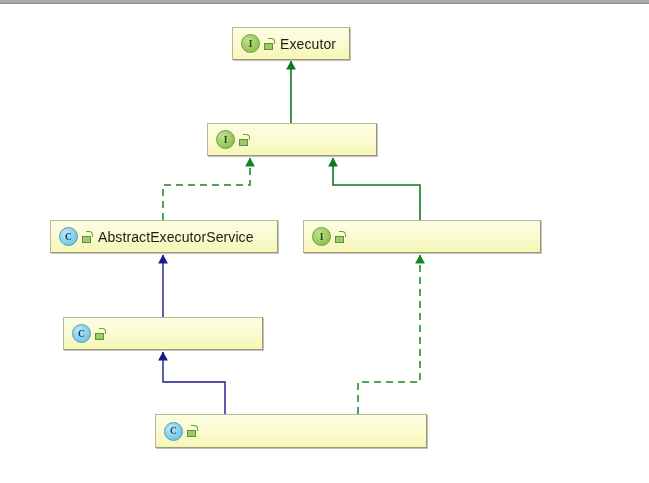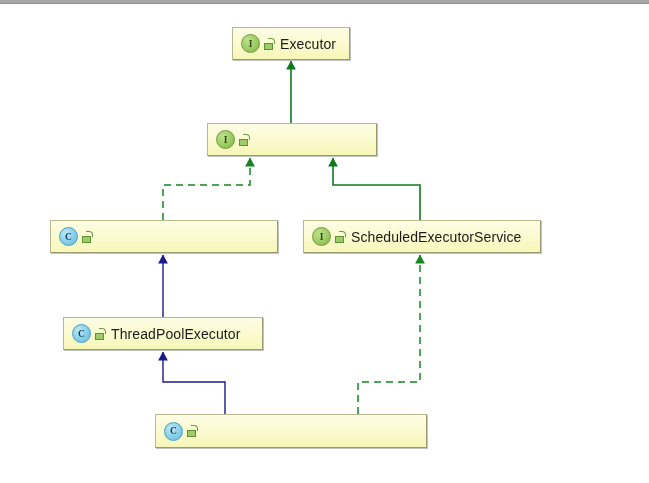--- a/index.html
+++ b/index.html
@@ -165,38 +165,37 @@
         <span class="body"></span>
     </span>
   </div>
 
   <div class="node" style="left:50px; top:220px; width:228px; height:33px;">
     <span class="badge badge-class">C</span>
     <span class="lock">
       <span class="shackle"></span>
         <span class="body"></span>
     </span>
+    <span class="node-label">AbstractExecutorService</span>
   </div>
 
   <div class="node" style="left:303px; top:220px; width:238px; height:33px;">
     <span class="badge badge-interface">I</span>
     <span class="lock">
       <span class="shackle"></span>
         <span class="body"></span>
     </span>
-    <span class="node-label">ScheduledExecutorService</span>
   </div>
 
   <div class="node" style="left:63px; top:317px; width:200px; height:33px;">
     <span class="badge badge-class">C</span>
     <span class="lock">
       <span class="shackle"></span>
         <span class="body"></span>
     </span>
-    <span class="node-label">ThreadPoolExecutor</span>
   </div>
 
   <div class="node" style="left:155px; top:414px; width:272px; height:34px;">
     <span class="badge badge-class">C</span>
     <span class="lock">
       <span class="shackle"></span>
         <span class="body"></span>
     </span>
   </div>
 

